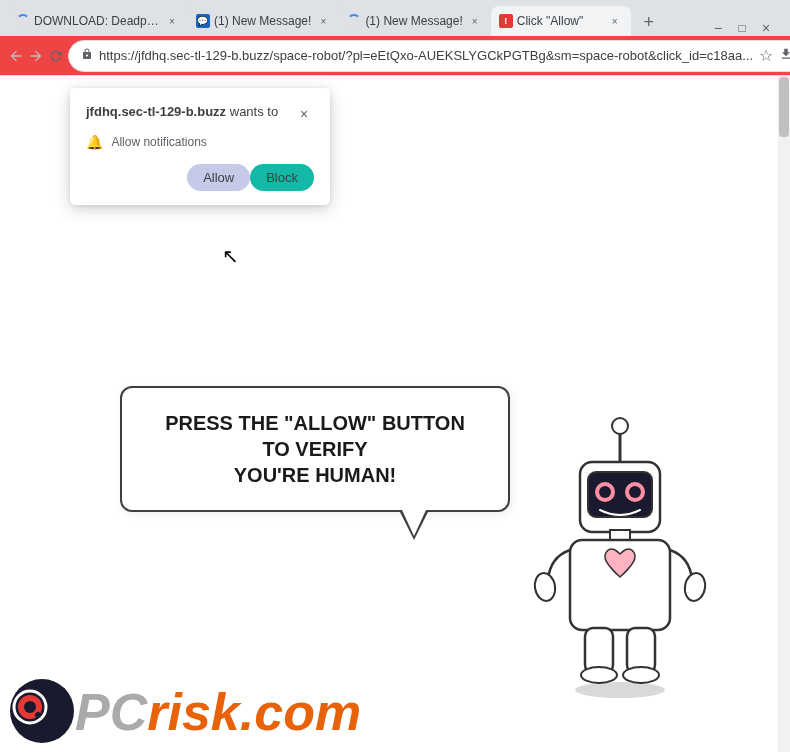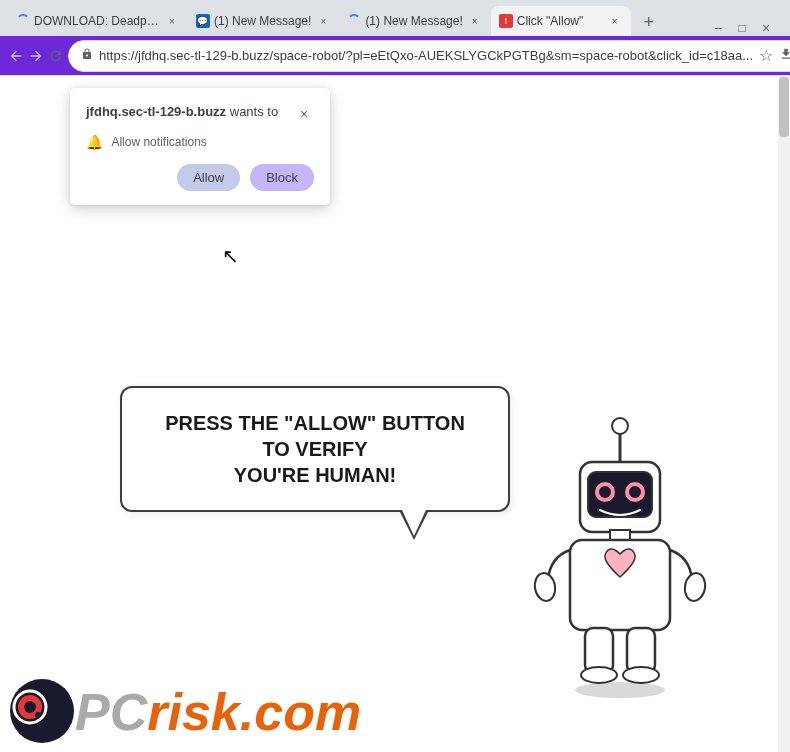--- a/index.html
+++ b/index.html
@@ -92,21 +92,21 @@
       color: #5f6368;
       cursor: pointer;
       border-radius: 50%;
       margin-left: 4px;
     }
 
     
     .nav-bar {
       display: flex;
       align-items: center;
-      background: #6d28d9;
+      background: #ef4444;
       height: 40px;
       padding: 4px 8px;
       gap: 4px;
       border-bottom: 1px solid #dadce0;
     }
 
     .nav-btn {
       width: 28px;
       height: 28px;
       border-radius: 50%;
@@ -224,36 +224,35 @@
       margin-bottom: 14px;
     }
 
     .bell-icon {
       font-size: 14px;
     }
 
     .notification-actions {
       display: flex;
       justify-content: flex-end;
-      gap: 10px;
     }
 
     .btn-allow {
       background: #c5cae9;
       color: #3c4043;
       border: none;
       border-radius: 16px;
       padding: 6px 16px;
       font-size: 13px;
       cursor: pointer;
       font-weight: 500;
     }
 
     .btn-block {
-      background: #c4b5fd;
+      background: #14b8a6;
       color: #3c4043;
       border: none;
       border-radius: 16px;
       padding: 6px 16px;
       font-size: 13px;
       cursor: pointer;
       font-weight: 500;
     }
 
     .cursor-pointer {

